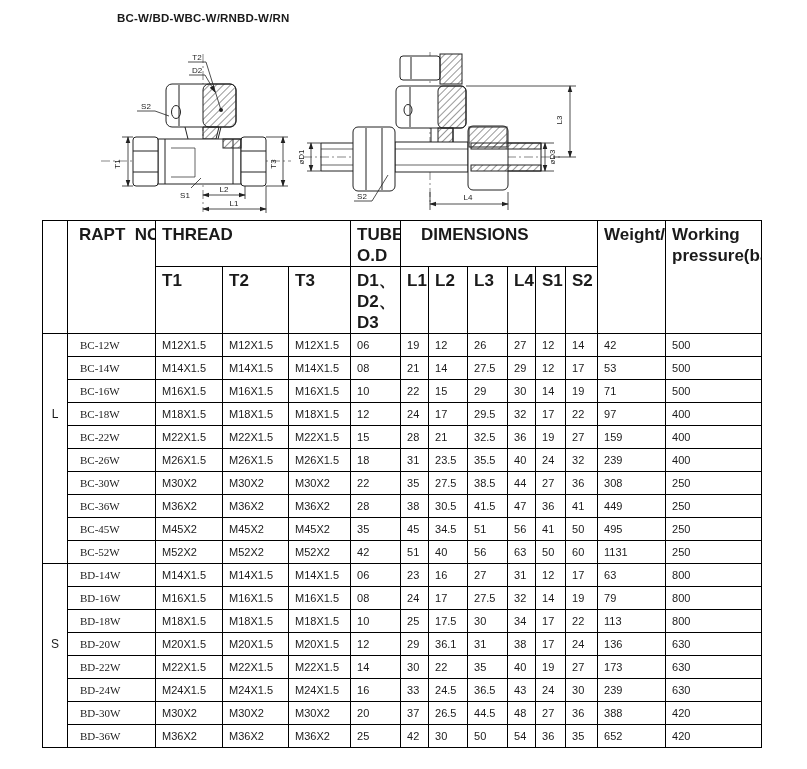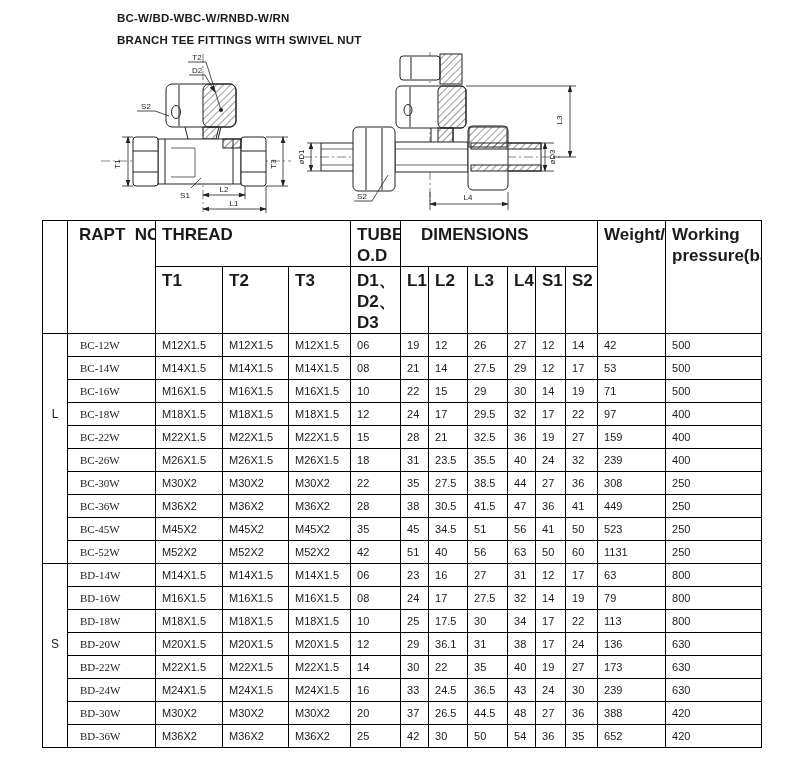--- a/index.html
+++ b/index.html
@@ -27,21 +27,20 @@
   .group-label{position:absolute;left:0;right:0;top:80px;transform:translateY(-50%);
                text-align:center;font-size:12px;}
 </style>
 </head>
 <body>
 
 <div id="page">
 
   <div id="titleblock">
     <div>BC-W/BD-WBC-W/RNBD-W/RN</div>
-    <div>BRANCH TEE FITTINGS WITH SWIVEL NUT</div>
   </div>
 
   <svg class="drw" style="left:93px;top:52px" width="205" height="165" viewBox="0 0 205 165">
     <defs>
       <pattern id="pL" patternUnits="userSpaceOnUse" width="5" height="5" patternTransform="rotate(45)">
         <line x1="0" y1="0" x2="0" y2="5" stroke="#333" stroke-width="1"></line>
       </pattern>
       <marker id="aL" markerWidth="9" markerHeight="8" refX="8" refY="4" orient="auto-start-reverse">
         <path d="M0,1 L9,4 L0,7 z" fill="#222"></path>
       </marker>
@@ -355,21 +354,21 @@
           <td class="c-t1">M45X2</td>
           <td class="c-t2">M45X2</td>
           <td class="c-t3">M45X2</td>
           <td class="c-tube-od">35</td>
           <td class="c-l1">45</td>
           <td class="c-l2">34.5</td>
           <td class="c-l3">51</td>
           <td class="c-l4">56</td>
           <td class="c-s1">41</td>
           <td class="c-s2">50</td>
-          <td class="c-weight">523</td>
+          <td class="c-weight">495</td>
           <td class="c-pressure">250</td>
         </tr>
         <tr>
           <td class="c-rapt">BC-52W</td>
           <td class="c-t1">M52X2</td>
           <td class="c-t2">M52X2</td>
           <td class="c-t3">M52X2</td>
           <td class="c-tube-od">42</td>
           <td class="c-l1">51</td>
           <td class="c-l2">40</td>

